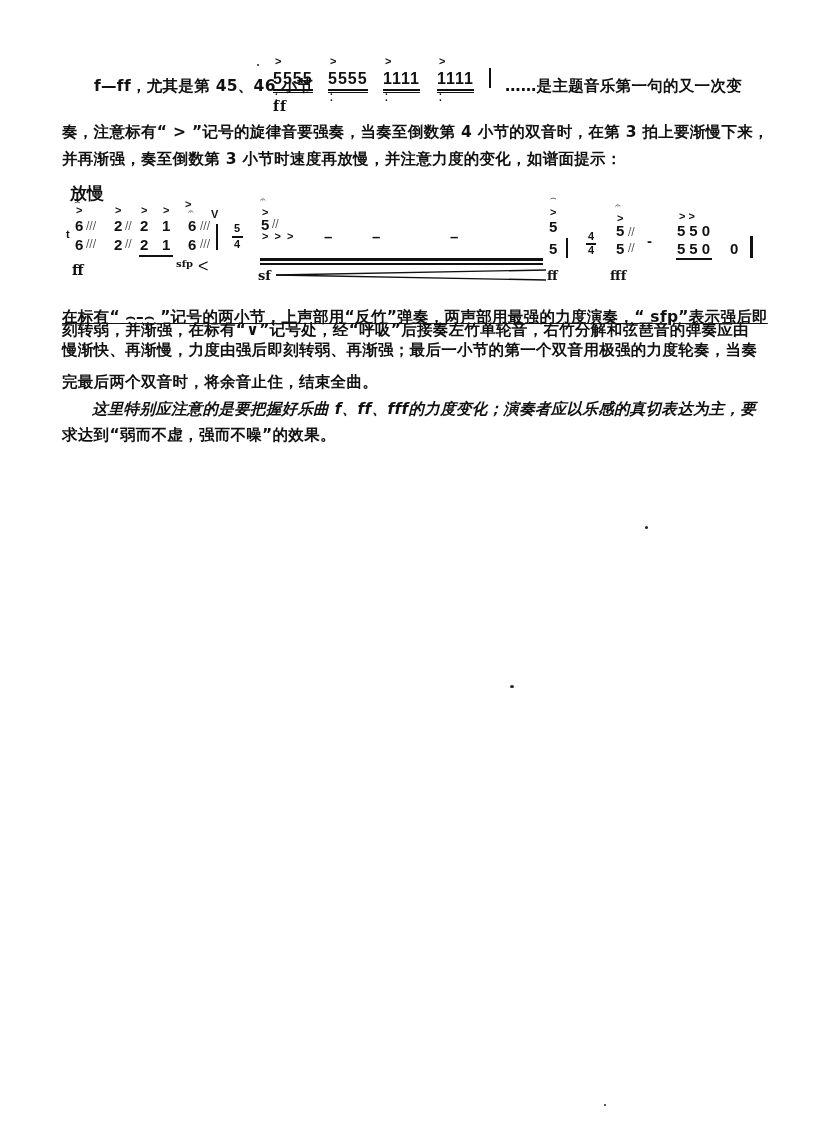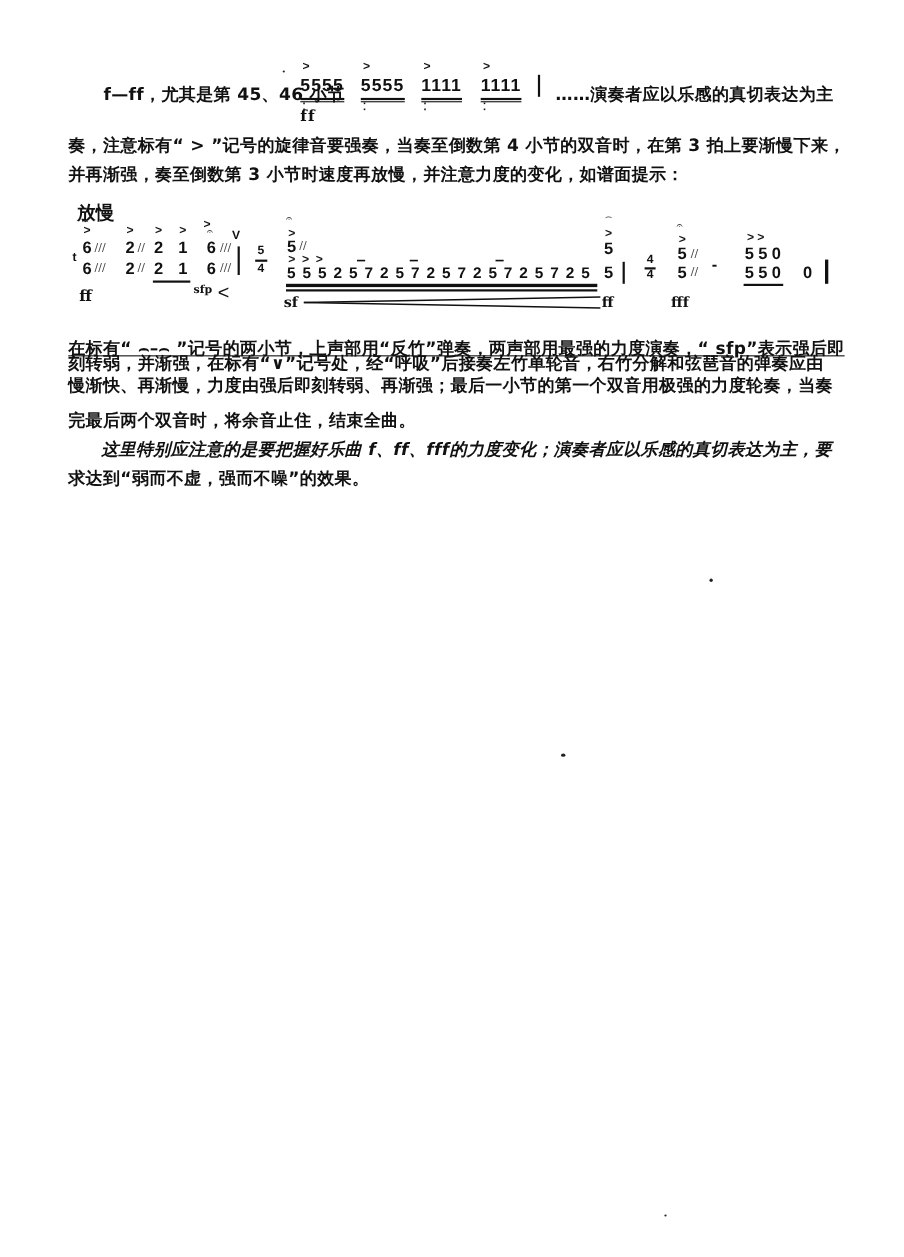--- a/index.html
+++ b/index.html
@@ -48,21 +48,21 @@
   <span class="dotb" style="left:2px;">·<br>·</span>
 </div>
 <div class="grp" style="left:437px;">
   <span class="acc">&gt;</span>
   <span>1111</span>
   <div class="ul"></div><div class="ul2"></div>
   <span class="dotb" style="left:2px;">·<br>·</span>
 </div>
 <div class="bar" style="left:489px; top:68px; height:20px; width:1.5px;"></div>
 
-<div class="line" style="top:76px; left:505px;">……演奏者应以乐感的真切表达为主</div>
+<div class="line" style="top:76px; left:505px;">……是主题音乐第一句的又一次变</div>
 <div class="line" style="top:122px;">奏，注意标有“ &gt; ”记号的旋律音要强奏，当奏至倒数第 4 小节的双音时，在第 3 拍上要渐慢下来，</div>
 <div class="line" style="top:149px;">并再渐强，奏至倒数第 3 小节时速度再放慢，并注意力度的变化，如谱面提示：</div>
 
 <div class="score">
   <span class="s" style="left:8px; top:4px; font-size:17px;">放慢</span>
 
   <span class="hair" style="left:12px; top:18px;">⌢</span>
   <span class="s small" style="left:14px; top:26px;">&gt;</span>
   <span class="s" style="left:13px; top:39px;">6</span>
   <span class="hair" style="left:24px; top:42px;">///</span>
@@ -99,21 +99,20 @@
 
   <span class="s small" style="left:172px; top:44px;">5</span>
   <div style="position:absolute; left:170px; top:58px; width:11px; height:1.5px; background:#111;"></div>
   <span class="s small" style="left:172px; top:60px;">4</span>
 
   <span class="hair" style="left:198px; top:16px;">𝄐</span>
   <span class="s small" style="left:200px; top:28px;">&gt;</span>
   <span class="s" style="left:199px; top:38px;">5</span>
   <span class="hair" style="left:210px; top:40px;">//</span>
   <span class="s small" style="left:200px; top:52px;">&gt; &nbsp;&gt; &nbsp;&gt;</span>
-  <span class="s" style="left:199px; top:62px; letter-spacing:1.2px; font-size:14px;">5 5 5 2 5 7 2 5 7 2 5 7 2 5 7 2 5 7 2 5</span>
   <div style="position:absolute; left:198px; top:80px; width:283px; height:3px; background:#111;"></div>
   <div style="position:absolute; left:198px; top:85px; width:283px; height:1.5px; background:#111;"></div>
   <span class="s" style="left:310px; top:50px;">–</span>
   <span class="s" style="left:388px; top:50px;">–</span>
   <span class="s" style="left:262px; top:50px;">–</span>
   <span class="hair" style="left:488px; top:14px;">⌢</span>
   <span class="s small" style="left:488px; top:28px;">&gt;</span>
   <span class="s" style="left:487px; top:40px;">5</span>
   <span class="s" style="left:487px; top:62px;">5</span>
   <div class="bar" style="left:504px; top:60px; height:20px; width:1.5px;"></div>

